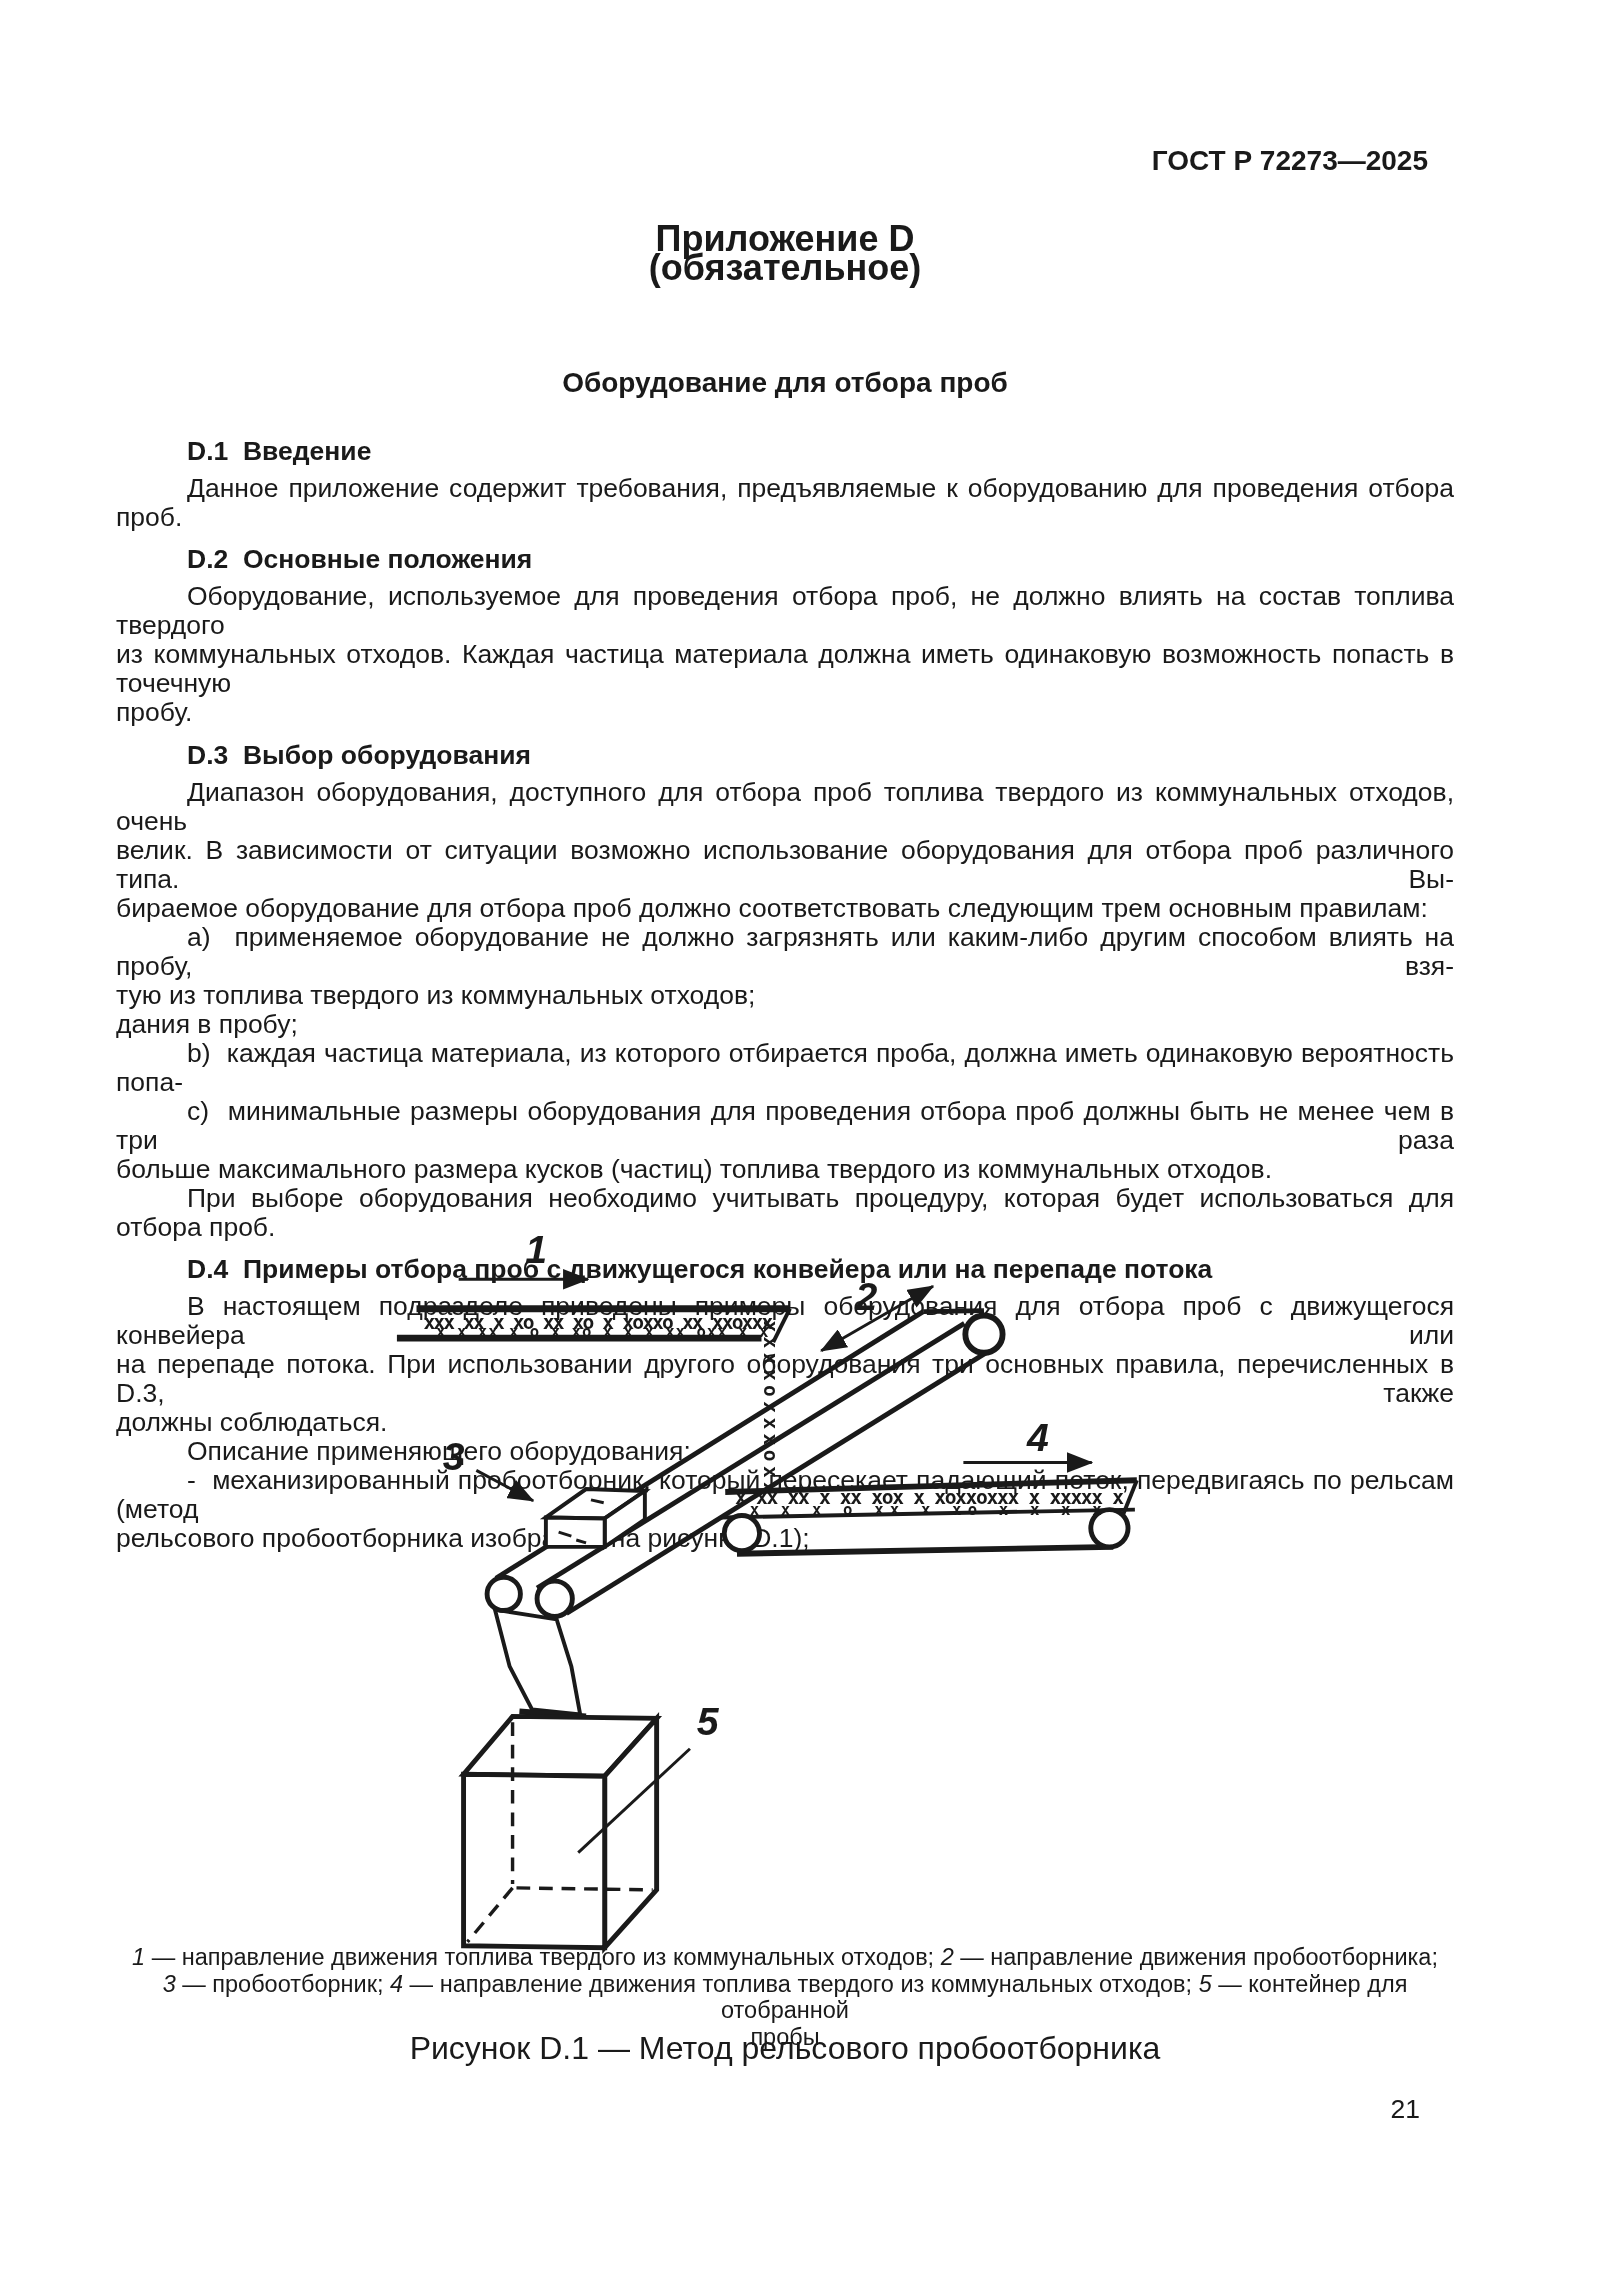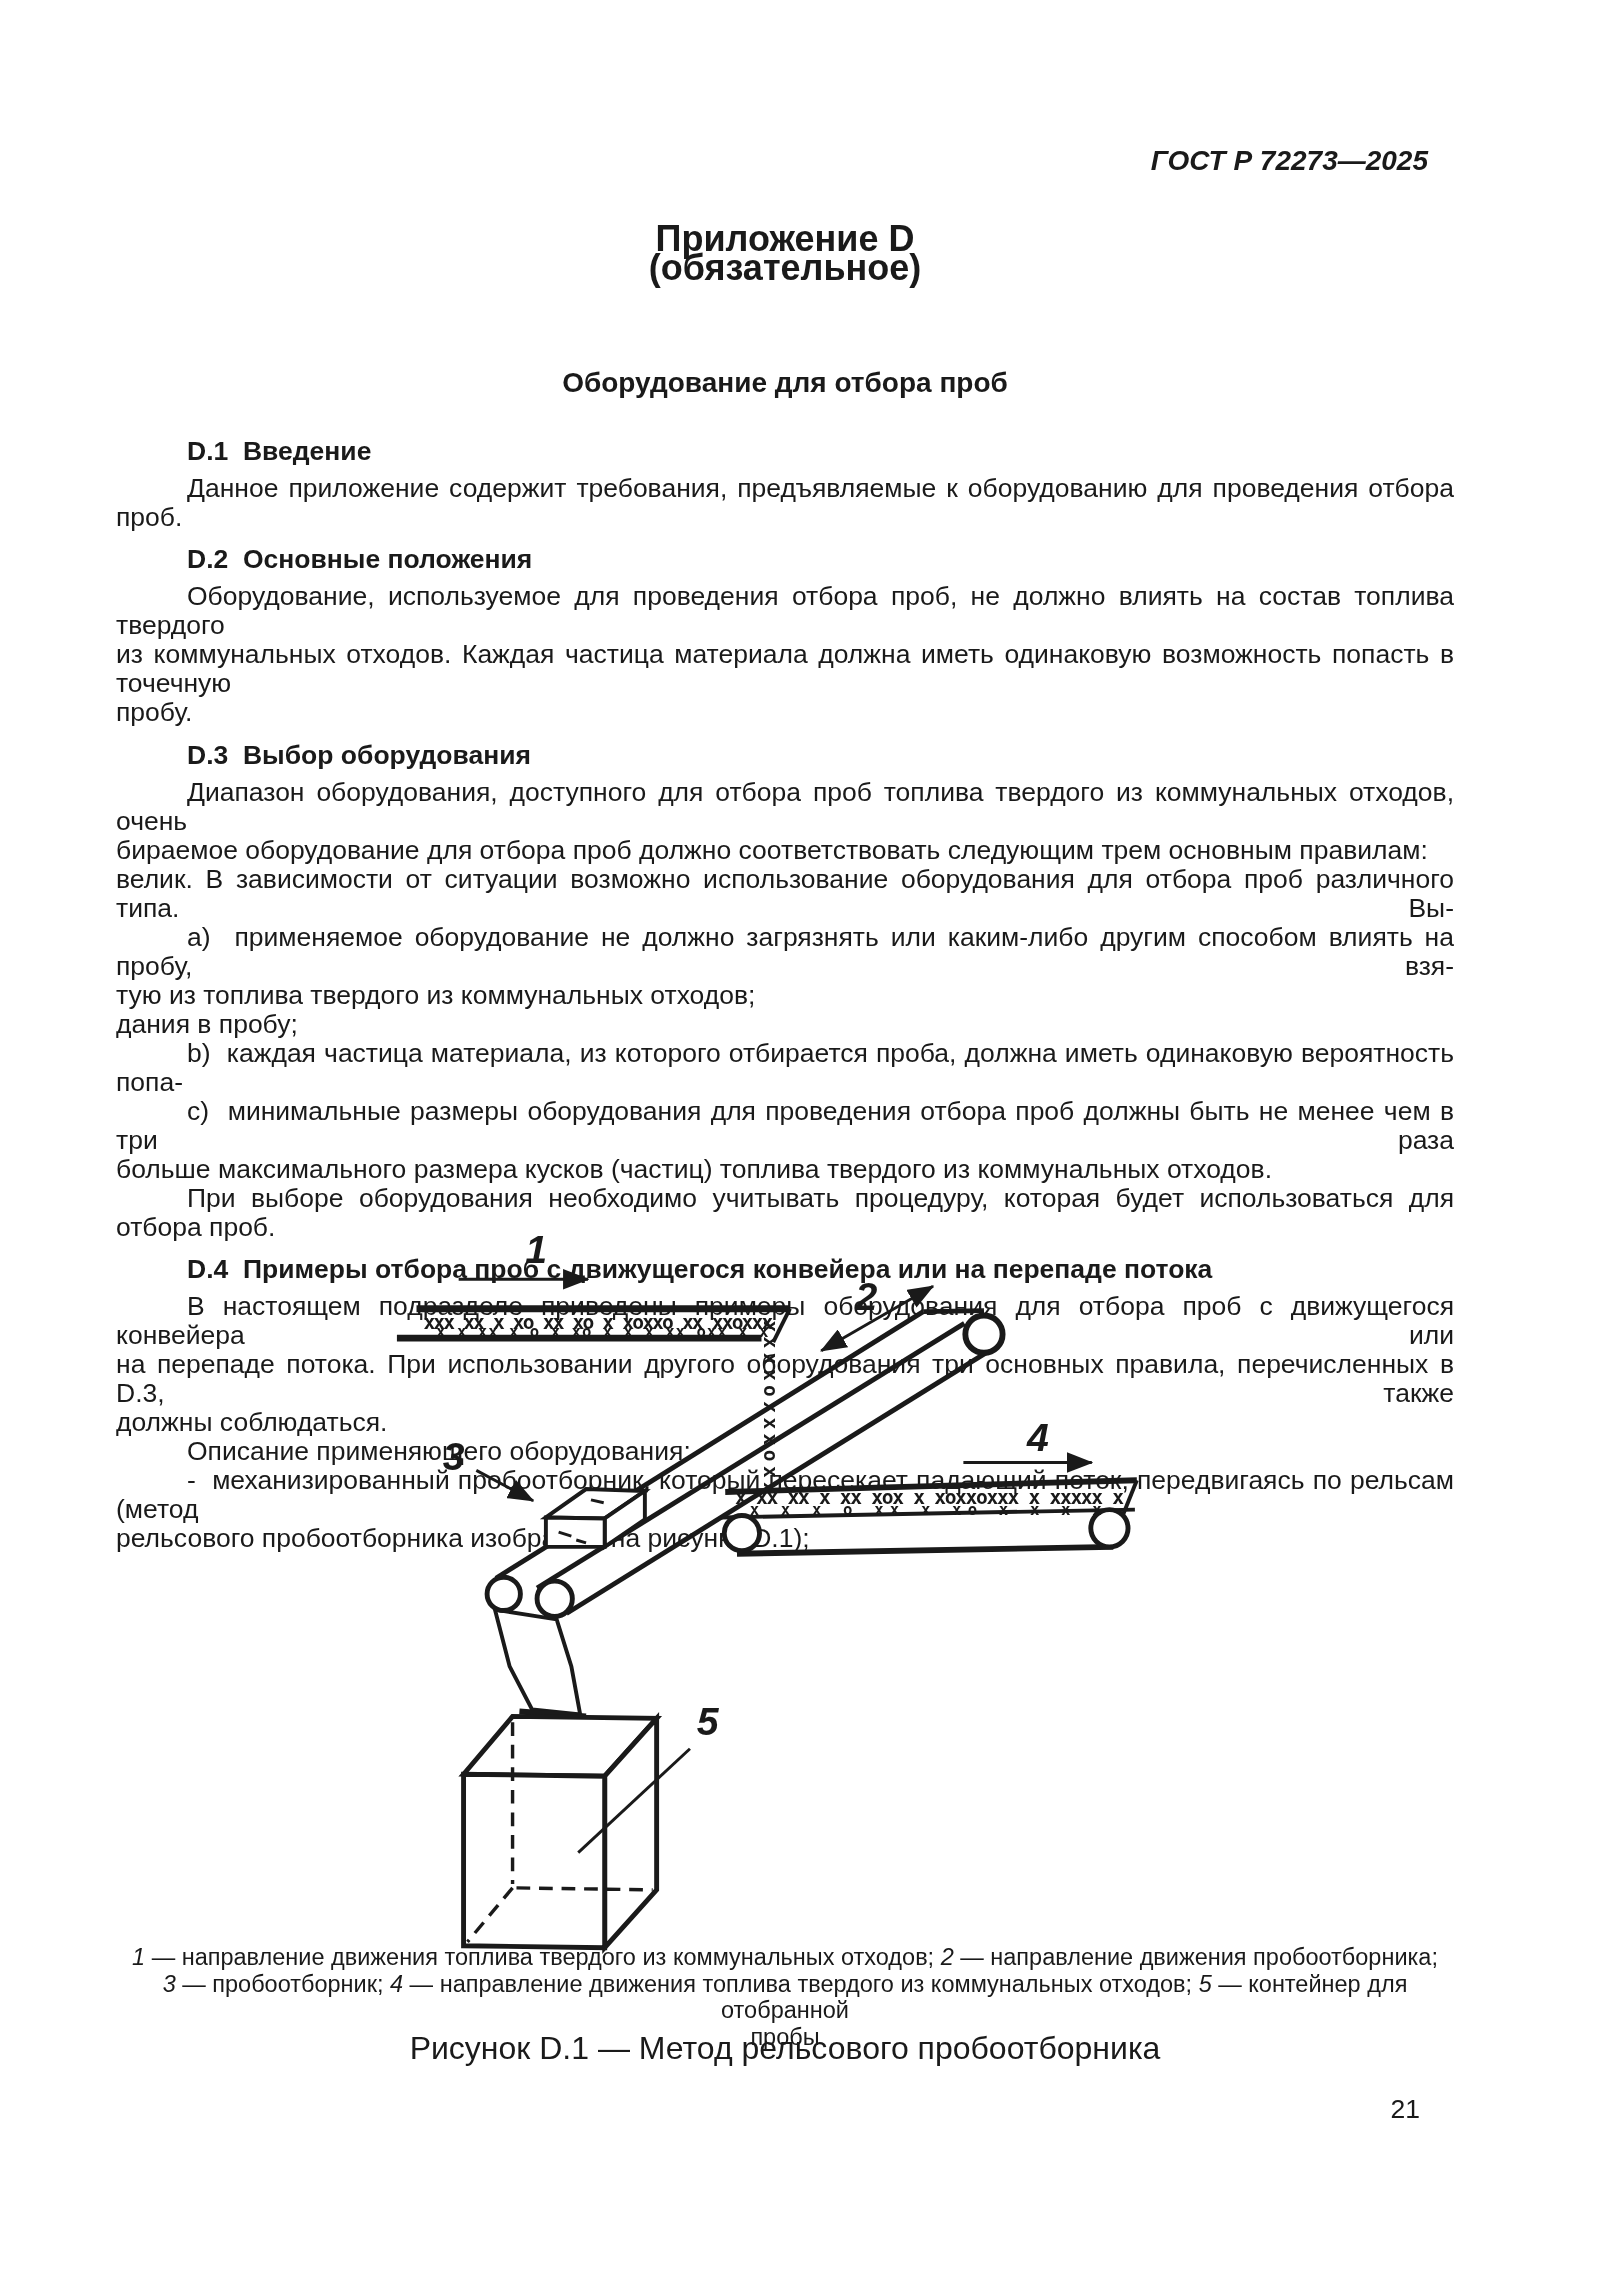--- a/index.html
+++ b/index.html
@@ -2,21 +2,21 @@
 <html><head>
 <meta charset="utf-8">
 <style>
   html,body{margin:0;padding:0;background:#777;}
   #page{
     position:relative;width:1621px;height:2293px;background:#ffffff;
     font-family:"Liberation Sans","DejaVu Sans",sans-serif;color:#1a1a1a;
     overflow:hidden;margin:0 auto;
   }
   .abs{position:absolute;}
-  #doc-header{top:145px;right:193px;font-size:28px;font-weight:bold;font-style:italic;}
+  #doc-header{top:145px;right:193px;font-size:28px;font-weight:bold;}
   #appendix-block{top:224px;left:116px;width:1338px;text-align:center;
     font-size:36px;font-weight:bold;line-height:29px;}
   #appendix-title{top:367px;left:116px;width:1338px;text-align:center;
     font-size:28px;font-weight:bold;}
   #body-sections{top:427px;left:116px;width:1338px;font-size:26.5px;line-height:29px;}
   .sec-heading{font-weight:bold;margin:13.7px 0 7.8px 0;text-indent:71px;white-space:pre-wrap;}
   .sec-heading:first-child{margin-top:10px;}
   .para{margin:0;}
   .line{text-align:justify;white-space:pre-wrap;}
   .line.full{text-align-last:justify;}
@@ -56,22 +56,22 @@
       </div>
       <div class="sec-heading">D.2  Основные положения</div>
       <div class="para">
         <div class="line indent full">Оборудование, используемое для проведения отбора проб, не должно влиять на состав топлива твердого</div>
         <div class="line full">из коммунальных отходов. Каждая частица материала должна иметь одинаковую возможность попасть в точечную</div>
         <div class="line">пробу.</div>
       </div>
       <div class="sec-heading">D.3  Выбор оборудования</div>
       <div class="para">
         <div class="line indent full">Диапазон оборудования, доступного для отбора проб топлива твердого из коммунальных отходов, очень</div>
+        <div class="line full">велик. В зависимости от ситуации возможно использование оборудования для отбора проб различного типа. Вы-</div>
         <div class="line">бираемое оборудование для отбора проб должно соответствовать следующим трем основным правилам:</div>
-        <div class="line full">велик. В зависимости от ситуации возможно использование оборудования для отбора проб различного типа. Вы-</div>
       </div>
       <div class="para">
         <div class="line indent full">a)  применяемое оборудование не должно загрязнять или каким-либо другим способом влиять на пробу, взя-</div>
         <div class="line">тую из топлива твердого из коммунальных отходов;</div>
       </div>
       <div class="para">
         <div class="line">дания в пробу;</div>
         <div class="line indent full">b)  каждая частица материала, из которого отбирается проба, должна иметь одинаковую вероятность попа-</div>
       </div>
       <div class="para">

